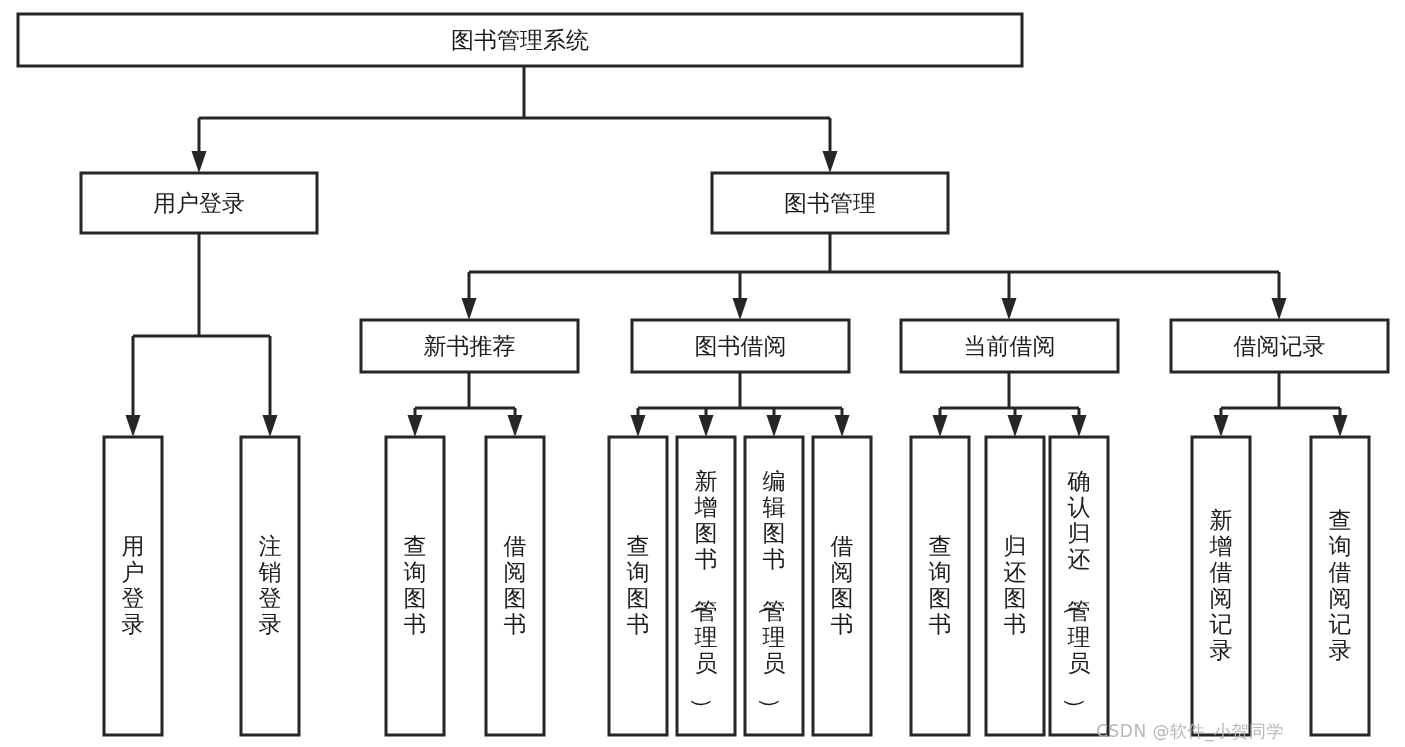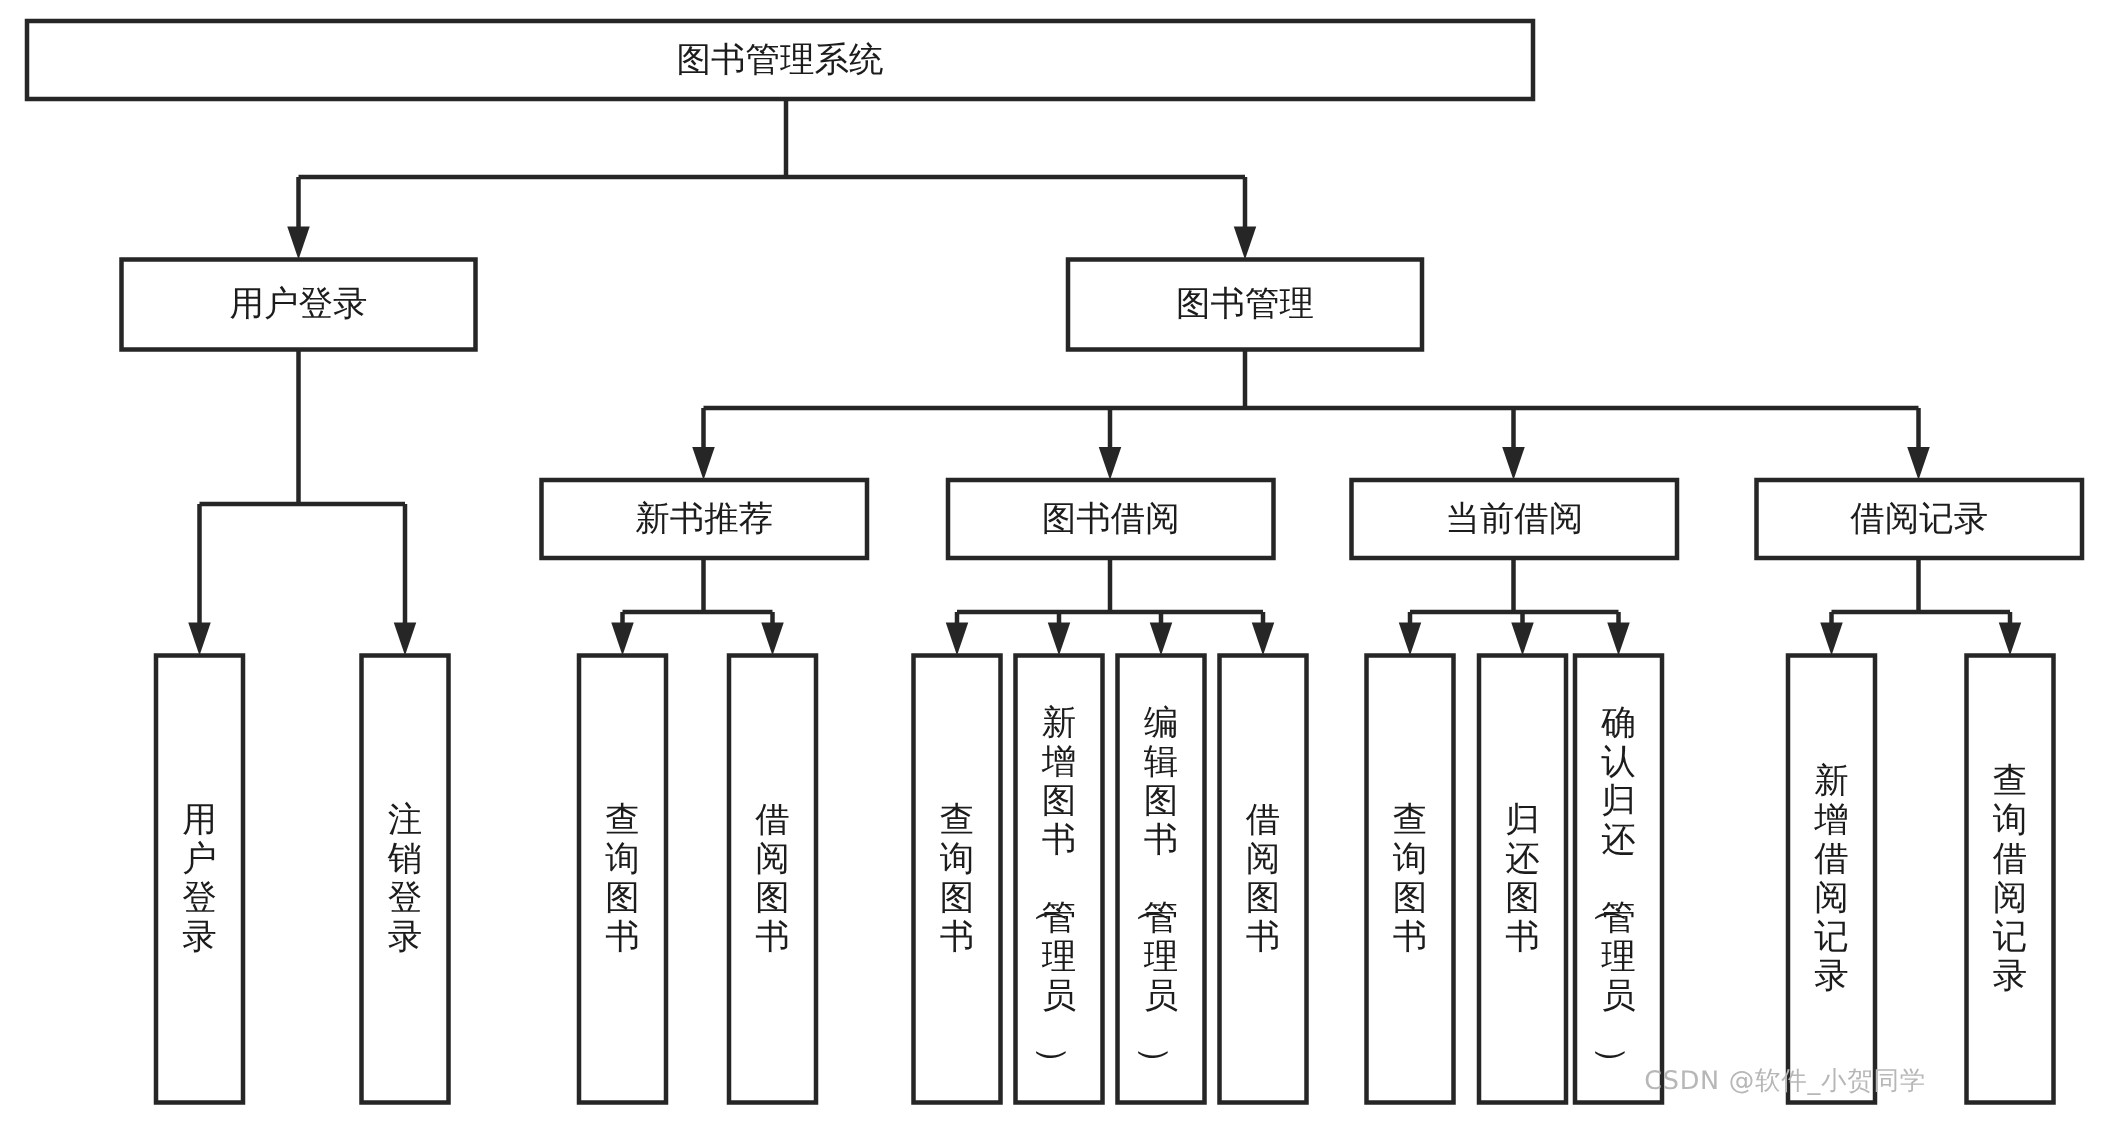--- a/index.html
+++ b/index.html
@@ -52,21 +52,21 @@
   }
   .node-label-v {
     font-family: "DejaVu Sans", "Liberation Sans", sans-serif;
     font-size: 23px;
     fill: #1c1c1c;
     text-anchor: middle;
   }
   .watermark-text {
     position: absolute;
     right: 8px;
-    bottom: 15px;
+    bottom: 4px;
     font-family: "DejaVu Sans", "Liberation Sans", sans-serif;
     font-size: 17px;
     color: #b7b7b7;
     letter-spacing: 0.5px;
     white-space: nowrap;
     user-select: none;
   }
 </style>
 </head>
 <body>

